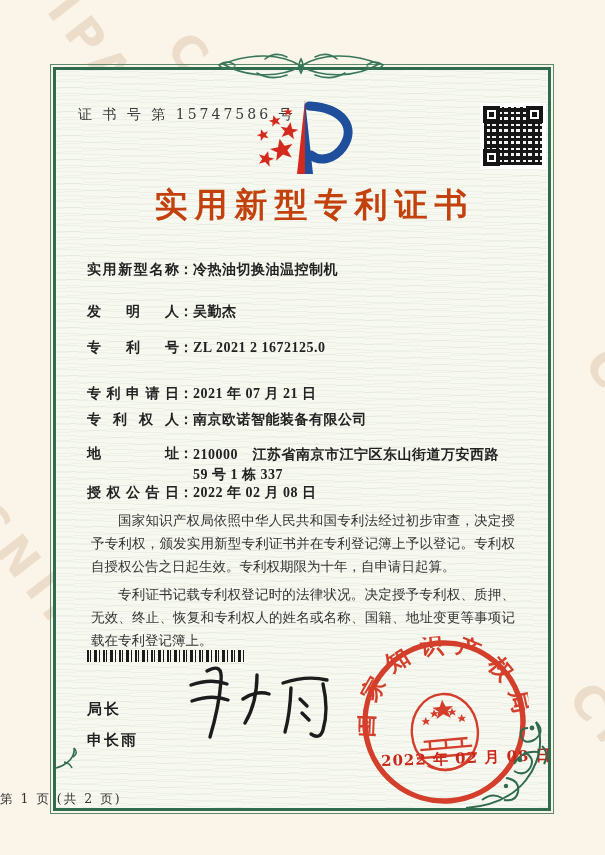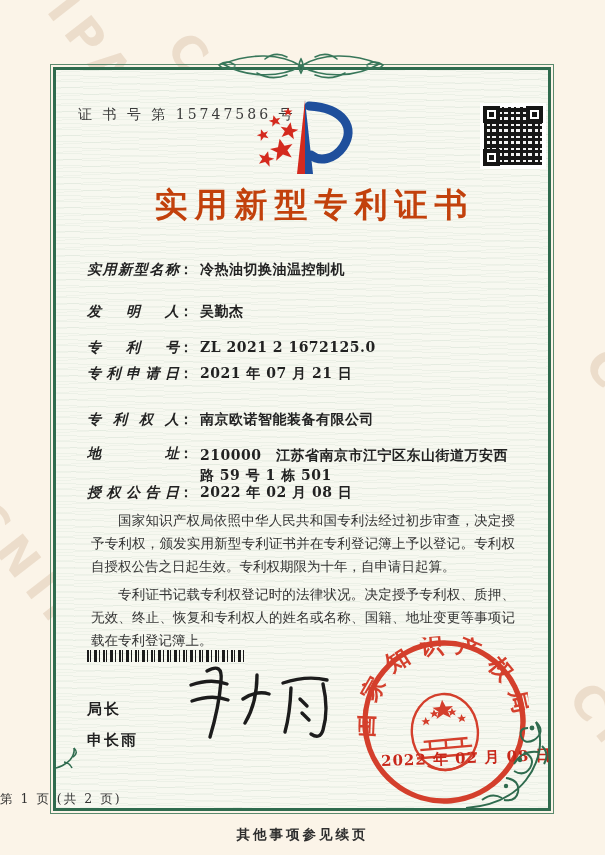--- a/index.html
+++ b/index.html
@@ -37,22 +37,22 @@
       repeating-linear-gradient(0deg,#161616 0 3px,#f2f2f2 3px 5px,#161616 5px 9px,#f2f2f2 9px 12px);
   }
   .fd{position:absolute;width:9px;height:9px;border:4px solid #161616;background:#fff;}
   .fd::after{content:"";position:absolute;inset:2px;background:#161616;}
   .fd.tl{left:-1px;top:-1px}.fd.tr{right:-1px;top:-1px}.fd.bl{left:-1px;bottom:-1px}
   .title{
     position:absolute;left:0;top:183px;width:605px;text-align:center;
     font-size:33px;font-weight:bold;letter-spacing:7px;color:#c2410c;padding-left:12px;
   }
   .frow{position:absolute;left:87px;font-size:14px;font-weight:600;color:#222;white-space:nowrap;}
-  .flabel{display:inline-block;width:92px;text-align:justify;text-align-last:justify;vertical-align:top;font-style:italic;}
-  .fval{margin-left:7px;letter-spacing:0.5px;}
+  .flabel{display:inline-block;width:92px;text-align:justify;text-align-last:justify;vertical-align:top;}
+  .fval{letter-spacing:0.5px;font-family:Liberation Serif, serif;}
   .fval.wrap{display:inline-block;white-space:normal;width:310px;vertical-align:top;word-break:break-all;line-height:1.45;}
   .paras{position:absolute;left:87px;top:505px;width:432px;font-size:13.5px;line-height:1.72;color:#333;text-align:justify;}
   .paras p{margin:4px;text-indent:2em;font-weight:500;}
   .barcode{position:absolute;left:87px;top:650px;width:158px;height:12px;
     background:repeating-linear-gradient(90deg,#1c1c1c 0 2px,transparent 2px 3px,#1c1c1c 3px 4px,transparent 4px 7px,#1c1c1c 7px 10px,transparent 10px 12px,#1c1c1c 12px 13px,transparent 13px 16px);}
   .chief{position:absolute;left:87px;font-size:15px;font-weight:600;color:#222;letter-spacing:2px;}
   .sig{position:absolute;left:183px;top:655px;}
   .seal{position:absolute;left:358px;top:636px;transform:rotate(-5deg);opacity:0.93;}
   .seal-date{position:absolute;left:381px;top:749px;font-size:15px;font-weight:bold;color:#c8271a;
     letter-spacing:1px;transform:rotate(-2deg);white-space:nowrap;}
@@ -153,28 +153,28 @@
 
   <div class="frow" style="top:261px">
     <span class="flabel">实用新型名称</span><span>：</span><span class="fval">冷热油切换油温控制机</span>
   </div>
   <div class="frow" style="top:303px">
     <span class="flabel">发明人</span><span>：</span><span class="fval">吴勤杰</span>
   </div>
   <div class="frow" style="top:339px">
     <span class="flabel">专利号</span><span>：</span><span class="fval">ZL 2021 2 1672125.0</span>
   </div>
-  <div class="frow" style="top:365px">
+  <div class="frow" style="top:385px">
     <span class="flabel">专利申请日</span><span>：</span><span class="fval">2021 年 07 月 21 日</span>
   </div>
   <div class="frow" style="top:411px">
     <span class="flabel">专利权人</span><span>：</span><span class="fval">南京欧诺智能装备有限公司</span>
   </div>
   <div class="frow" style="top:445px">
-    <span class="flabel">地址</span><span>：</span><span class="fval wrap">210000　江苏省南京市江宁区东山街道万安西路 59 号 1 栋 501</span>
+    <span class="flabel">地址</span><span>：</span><span class="fval wrap">210000　江苏省南京市江宁区东山街道万安西路 59 号 1 栋 337</span>
   </div>
   <div class="frow" style="top:484px">
     <span class="flabel">授权公告日</span><span>：</span><span class="fval">2022 年 02 月 08 日</span>
   </div>
 
   <div class="paras">
     <p>国家知识产权局依照中华人民共和国专利法经过初步审查，决定授予专利权，颁发实用新型专利证书并在专利登记簿上予以登记。专利权自授权公告之日起生效。专利权期限为十年，自申请日起算。</p>
     <p>专利证书记载专利权登记时的法律状况。决定授予专利权、质押、无效、终止、恢复和专利权人的姓名或名称、国籍、地址变更等事项记载在专利登记簿上。</p>
   </div>
 
@@ -218,15 +218,14 @@
         <path transform="translate(68,84) scale(0.5)" d="M0,-9 L2.6,-2.8 9,-2.8 4,1.1 6.2,7.3 0,3.6 -6.2,7.3 -4,1.1 -9,-2.8 -2.6,-2.8 Z"></path>
         <path transform="translate(77,77) scale(0.5)" d="M0,-9 L2.6,-2.8 9,-2.8 4,1.1 6.2,7.3 0,3.6 -6.2,7.3 -4,1.1 -9,-2.8 -2.6,-2.8 Z"></path>
         <path transform="translate(95,77) scale(0.5)" d="M0,-9 L2.6,-2.8 9,-2.8 4,1.1 6.2,7.3 0,3.6 -6.2,7.3 -4,1.1 -9,-2.8 -2.6,-2.8 Z"></path>
         <path transform="translate(104,84) scale(0.5)" d="M0,-9 L2.6,-2.8 9,-2.8 4,1.1 6.2,7.3 0,3.6 -6.2,7.3 -4,1.1 -9,-2.8 -2.6,-2.8 Z"></path>
       </g>
     </svg>
   </div>
   <div class="seal-date">2022 年 02 月 08 日</div>
 
   <div class="page-footer">第 1 页 (共 2 页)</div>
-  <div class="cont-note">其他事项参见续页</div>
 
 </div>
 
 </body></html>

